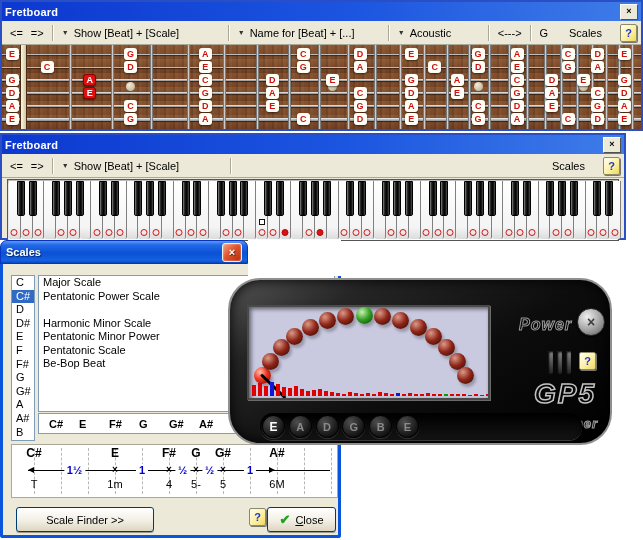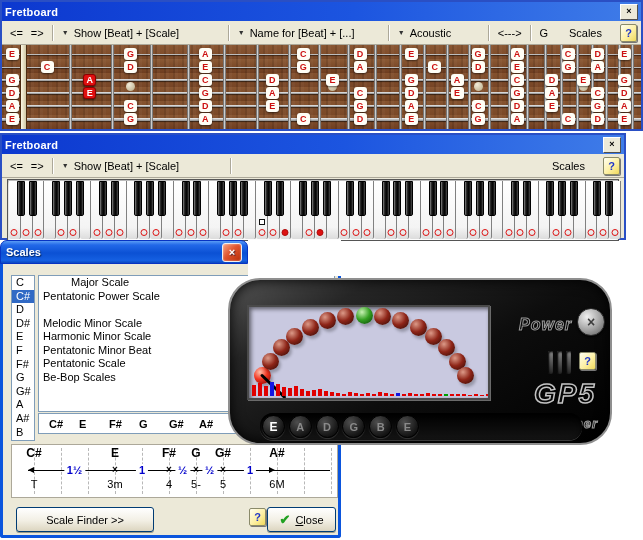--- a/index.html
+++ b/index.html
@@ -460,28 +460,27 @@
         <div class="litem">E</div>
         <div class="litem">F</div>
         <div class="litem">F#</div>
         <div class="litem">G</div>
         <div class="litem">G#</div>
         <div class="litem">A</div>
         <div class="litem">A#</div>
         <div class="litem">B</div>
       </div>
     <div class="listbox" style="left:35px;top:13px;width:297px;height:137px;" id="types-list">
-        <div class="litem" style="height: 13.5px; line-height: 13.5px; margin-left: 28px;">Major Scale</div>
+        <div class="litem" style="height: 13.5px; line-height: 13.5px;">Major Scale</div>
         <div class="litem" style="height: 13.5px; line-height: 13.5px;">Pentatonic Power Scale</div>
         <div class="litem" style="height: 13.5px; line-height: 13.5px; text-align: right;">Minor Scale</div>
-        <div class="litem" style="height: 13.5px; line-height: 13.5px;">Melodic Minor Scale</div>
         <div class="litem" style="height: 13.5px; line-height: 13.5px;">Harmonic Minor Scale</div>
-        <div class="litem" style="height: 13.5px; line-height: 13.5px;">Pentatonic Minor Beat</div>
+        <div class="litem" style="height: 13.5px; line-height: 13.5px;">Pentatonic Minor Power</div>
         <div class="litem" style="height: 13.5px; line-height: 13.5px;">Pentatonic Scale</div>
-        <div class="litem" style="height: 13.5px; line-height: 13.5px;">Be-Bop Scales</div>
+        <div class="litem" style="height: 13.5px; line-height: 13.5px;">Be-Bop Beat</div>
       </div>
     <div id="notes-strip">
         <span>C#</span>
         <span>E</span>
         <span>F#</span>
         <span>G</span>
         <span>G#</span>
         <span>A#</span>
       </div>
     <div id="diagram">
@@ -496,21 +495,21 @@
         <div class="dgrid" style="left: 238px;"></div>
         <div class="dgrid" style="left: 265px;"></div>
         <div class="dgrid" style="left: 292px;"></div>
         <div class="dgrid" style="left: 319px;"></div>
         <div class="dline" style="left: 16px; width: 302px;"></div>
         <div class="arrow-l" style="left: 16px;"></div>
         <div class="arrow-r" style="left: 257px;"></div>
         <div class="dnote" style="left: 22px;">C#</div>
         <div class="ddeg" style="left: 22px;">T</div>
         <div class="dnote" style="left: 103px;">E</div>
-        <div class="ddeg" style="left: 103px;">3m</div>
+        <div class="ddeg" style="left: 103px;">1m</div>
         <div class="dx" style="left: 103px;">×</div>
         <div class="dnote" style="left: 157px;">F#</div>
         <div class="ddeg" style="left: 157px;">4</div>
         <div class="dx" style="left: 157px;">×</div>
         <div class="dnote" style="left: 184px;">G</div>
         <div class="ddeg" style="left: 184px;">5-</div>
         <div class="dx" style="left: 184px;">×</div>
         <div class="dnote" style="left: 211px;">G#</div>
         <div class="ddeg" style="left: 211px;">5</div>
         <div class="dx" style="left: 211px;">×</div>

